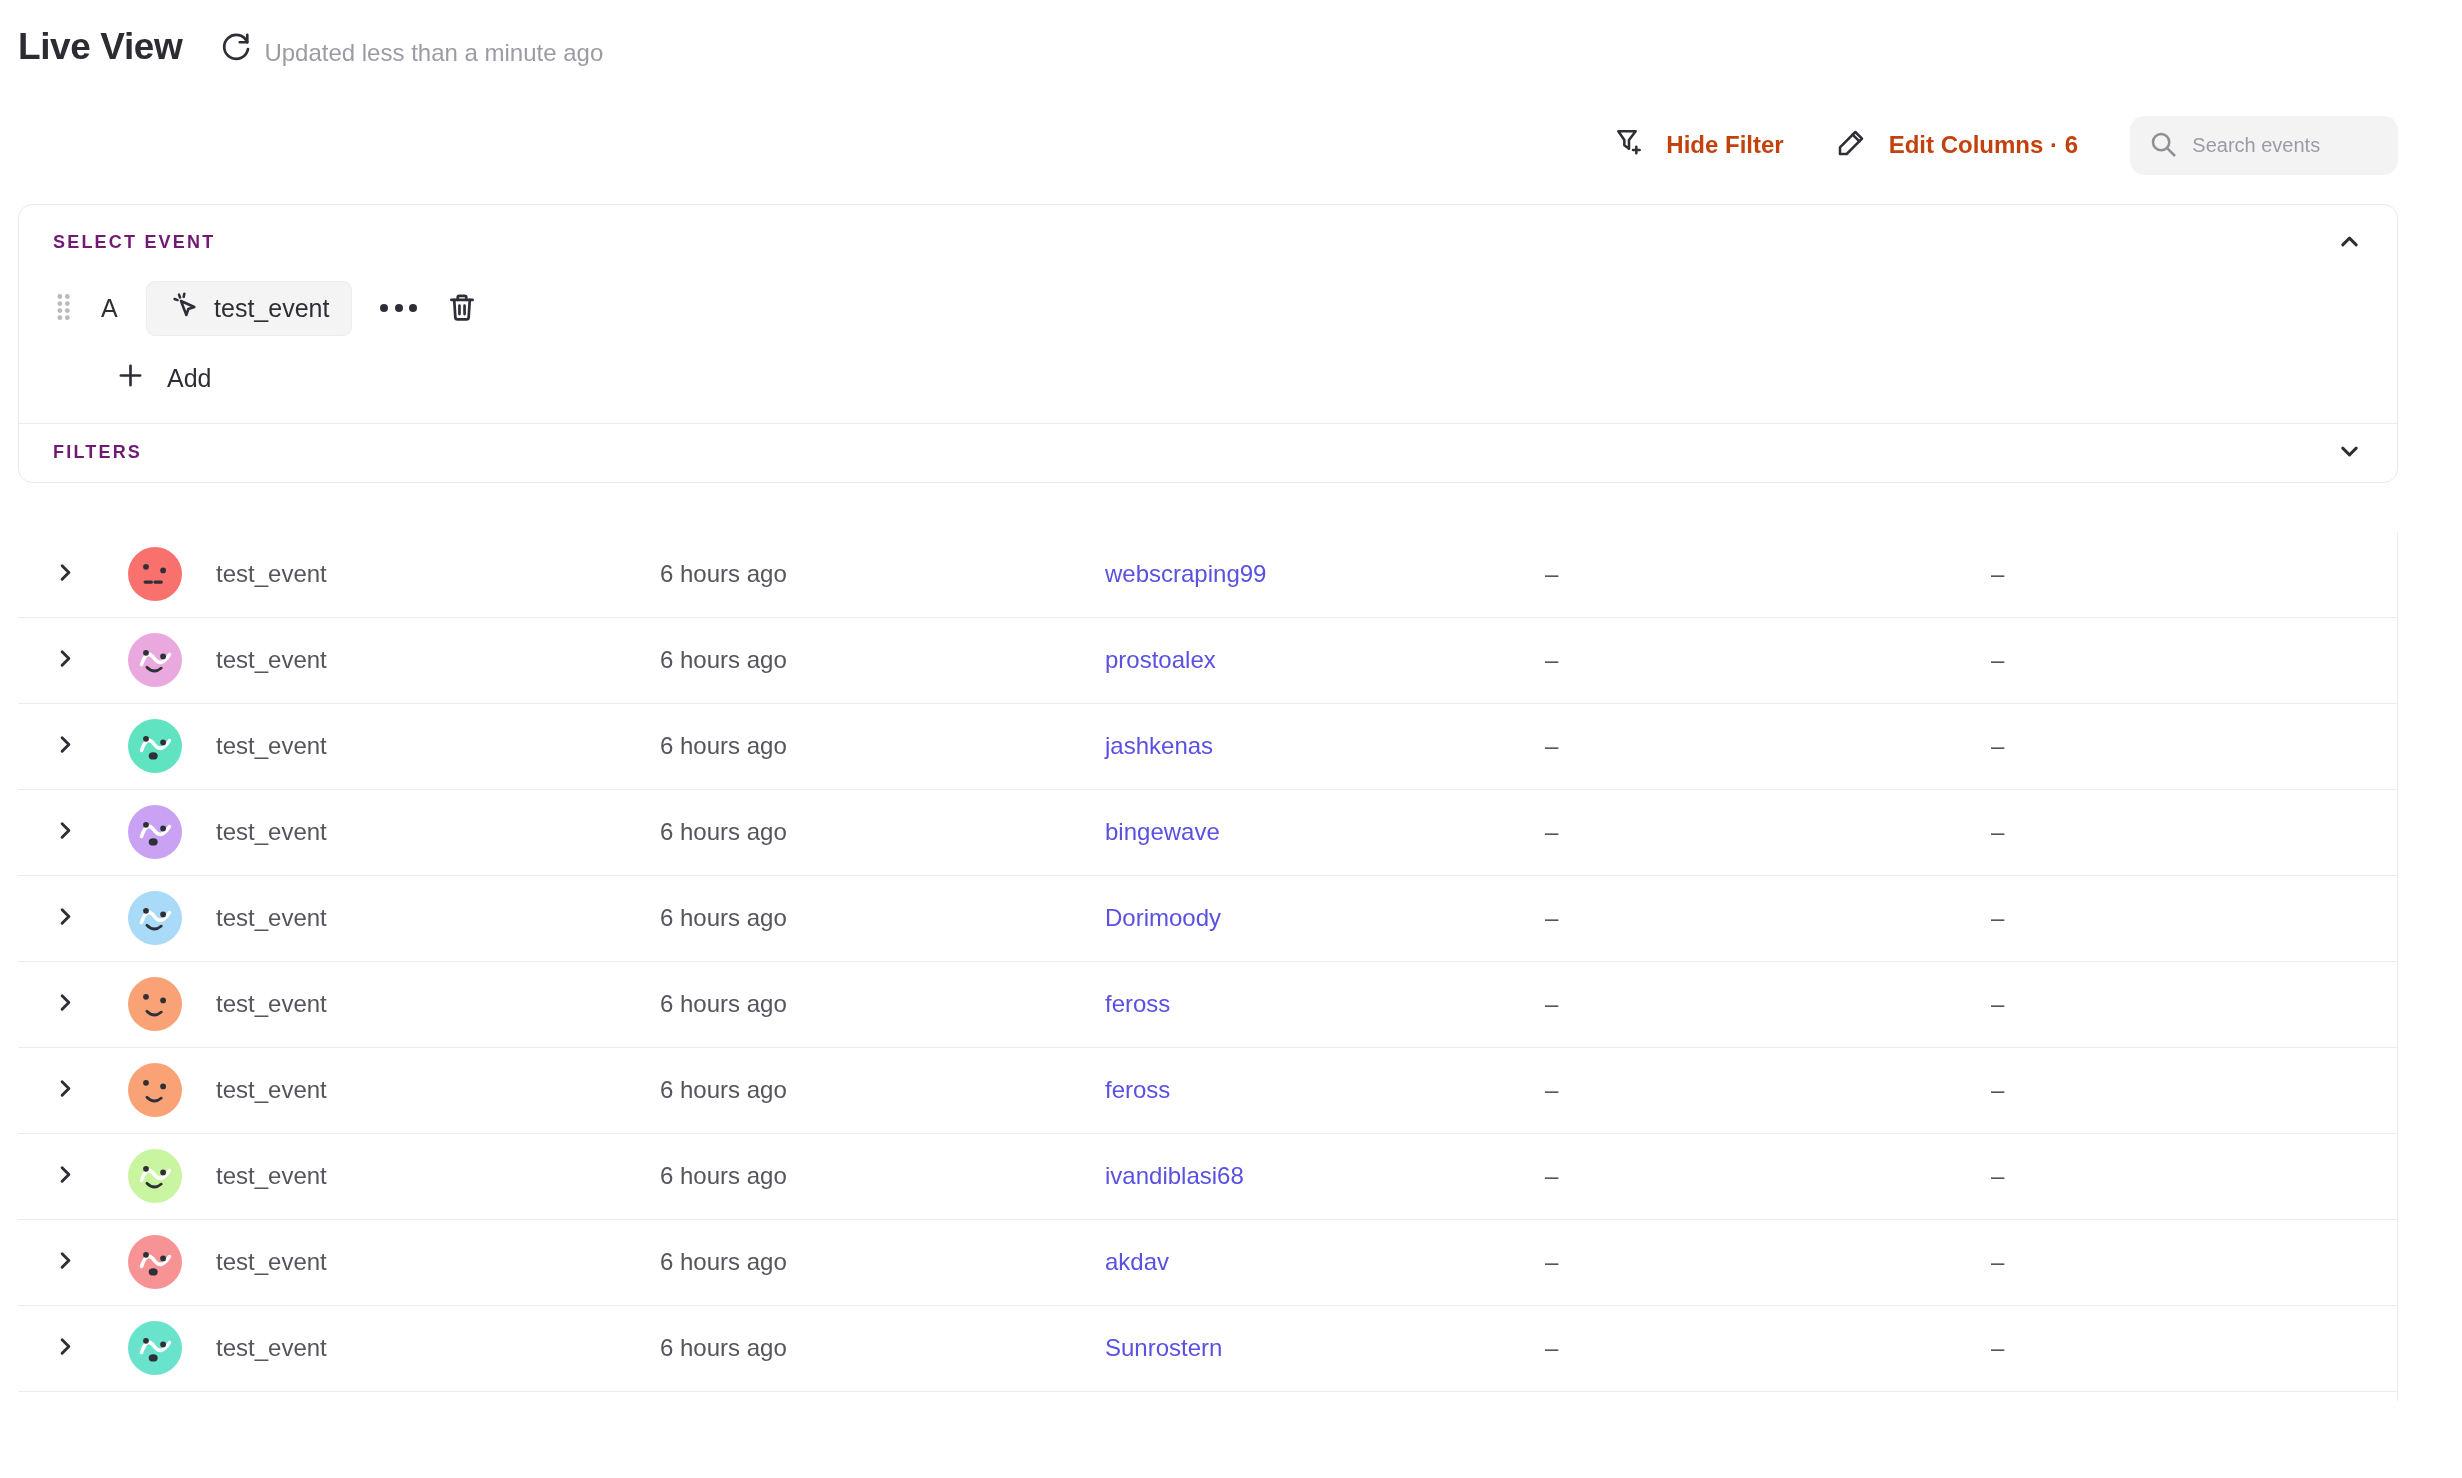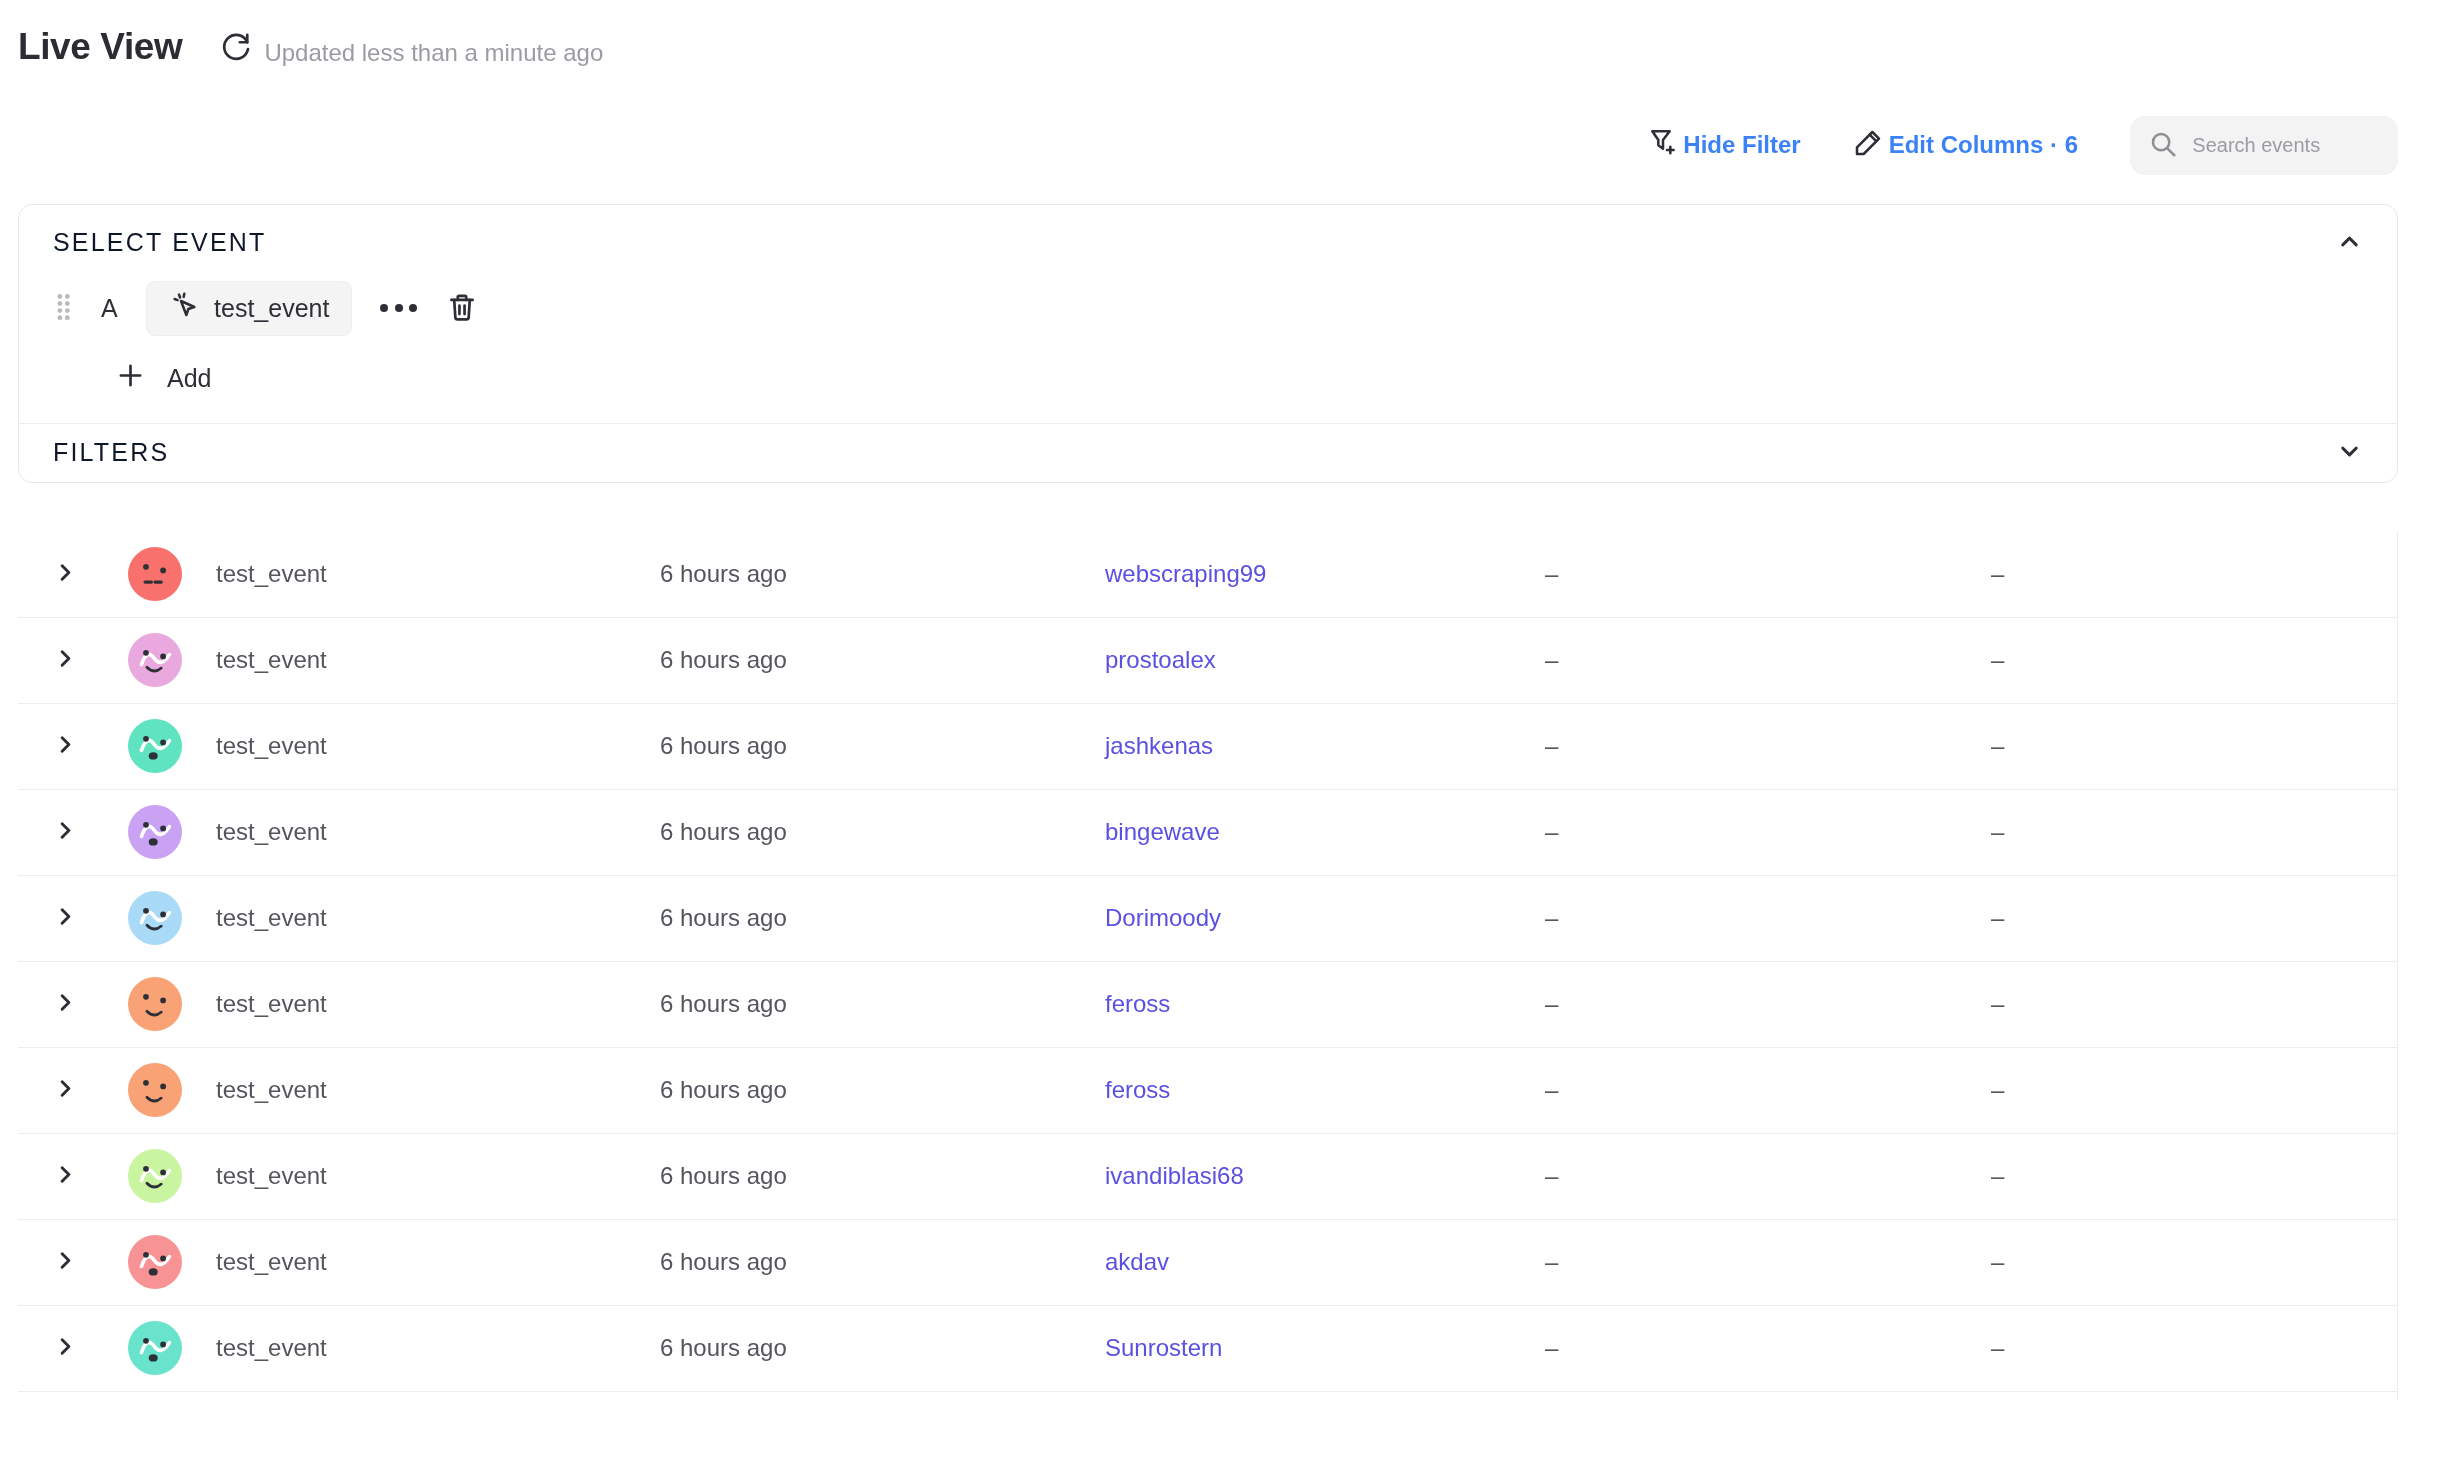--- a/index.html
+++ b/index.html
@@ -8,31 +8,31 @@
   .page { padding:19.7px 64px 0 18px; }
 
   
   .title-row { display:flex; align-items:center; height:55px; }
   .page-title { font-size:37px; font-weight:700; letter-spacing:-0.4px; color:#2c2d33; }
   .refresh-btn { margin-left:34px; width:39px; height:39px; display:flex; align-items:center; justify-content:center; cursor:pointer; }
   .updated-text { margin-left:9px; font-size:24px; color:#9b9ca3;margin-top:12px; }
 
   
   .toolbar-row { margin-top:41px; display:flex; justify-content:flex-end; align-items:center; gap:52px; height:59px; }
-  .tool-btn { display:flex; align-items:center; gap:4px; font-size:24px; font-weight:600; color:#3b82f6; cursor:pointer; }
+  .tool-btn { display:flex; align-items:center; gap:21px; font-size:24px; font-weight:600; color:#c2410c; cursor:pointer; }
   .search-box { width:268px; height:59px; background:#f3f3f4; border-radius:14.3px; display:flex; align-items:center; padding:0 18px; gap:14.3px; }
   .search-box input { border:none; outline:none; background:transparent; font-size:20px; color:#54555d; width:100%;
     font-family:"Liberation Sans","DejaVu Sans",sans-serif; }
   .search-box input::placeholder { color:#9b9ca3; }
 
   
   .card { margin-top:29px; border:1.8px solid #e8e8ea; border-radius:14.3px; background:#fff; }
   .card-section { padding:0 34px; }
   .section-head { display:flex; align-items:center; justify-content:space-between; padding-top:23px; }
-  .section-label { font-size:25px; font-weight:400; letter-spacing:2.2px; color:#0f172a; }
+  .section-label { font-size:18px; font-weight:700; letter-spacing:2.2px; color:#701a75; }
   .chev { cursor:pointer; display:flex; }
   .event-row { display:flex; align-items:center; margin-top:23px; gap:23px; }
   .drag-handle { display:flex; cursor:grab; }
   .row-letter { font-size:25px; font-weight:500; color:#2e2f36; margin:0 5.4px; }
   .event-chip { display:flex; align-items:center; gap:13.4px; background:#f4f4f5; border:0.9px solid #ededee;
     border-radius:9px; height:55px; padding:0 21.5px; font-size:25px; font-weight:500; color:#2e2f36; cursor:pointer; }
   .ellipsis-btn { display:flex; gap:6.3px; padding:0 5.4px; cursor:pointer; }
   .ellipsis-btn i { width:8px; height:8px; border-radius:50%; background:#2e2f36; }
   .trash-btn { cursor:pointer; display:flex; }
   .add-row { display:flex; align-items:center; gap:22px; margin:25px 0 27px 63px; font-size:25px; font-weight:500; cursor:pointer; }

